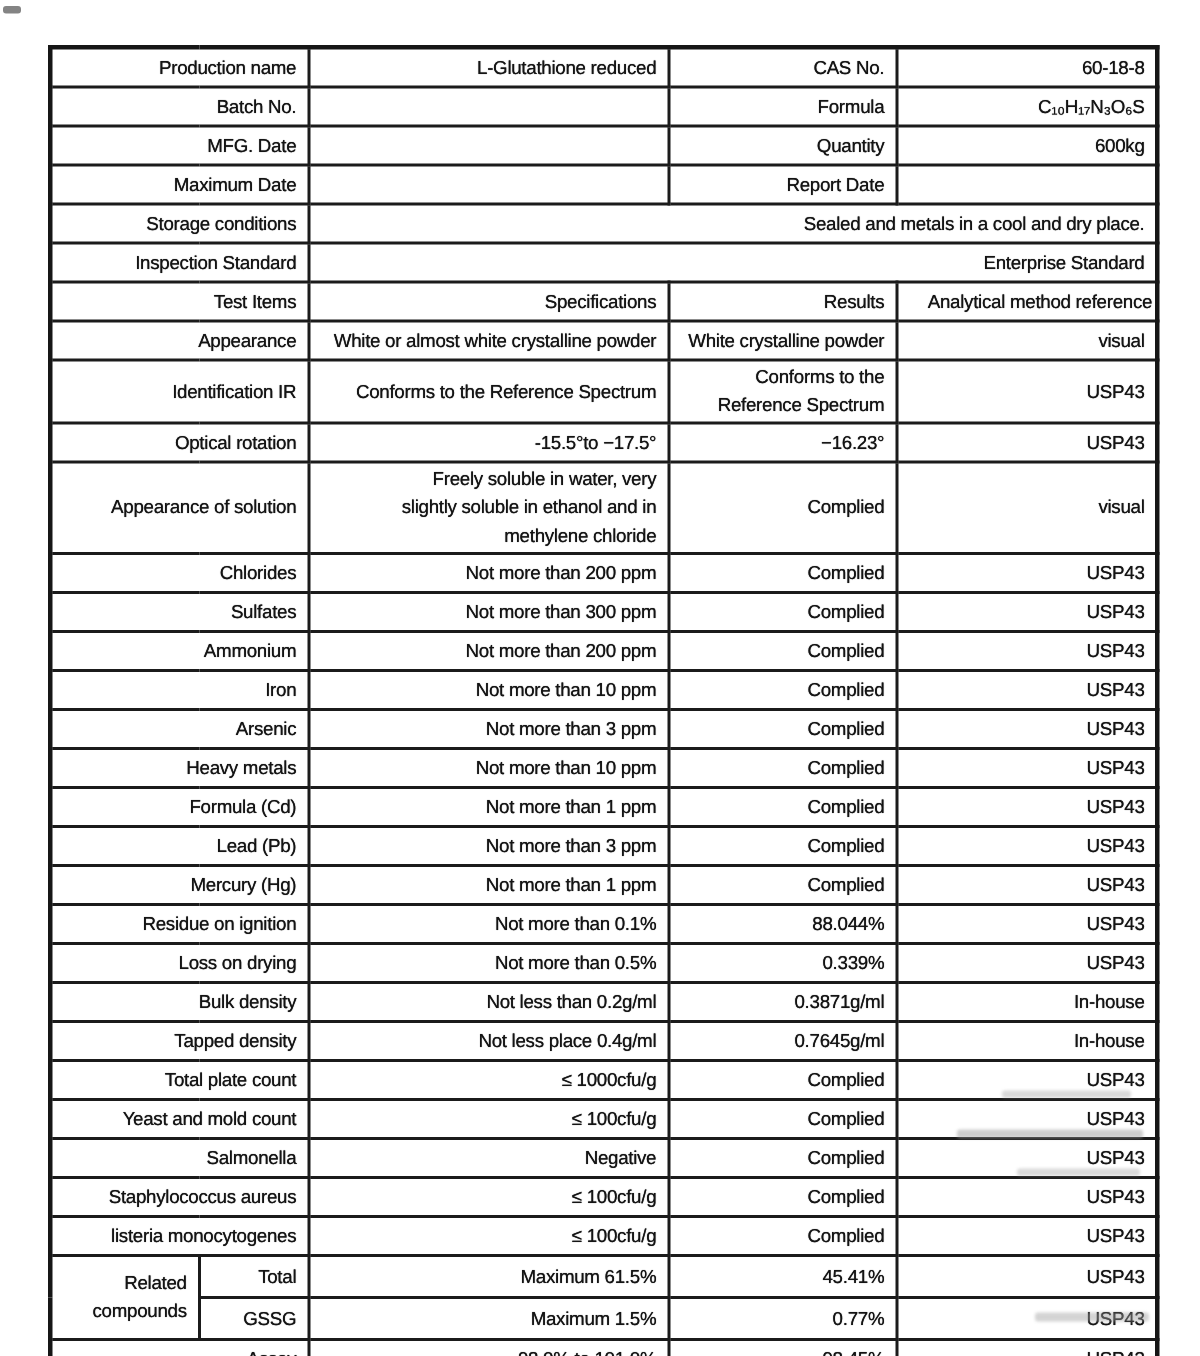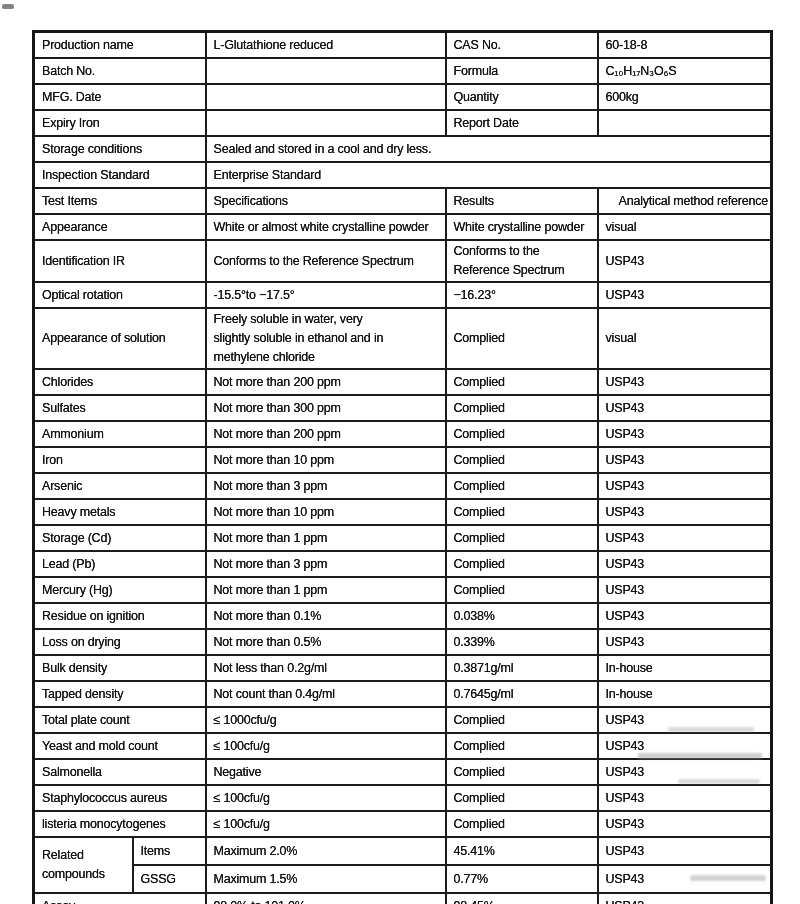--- a/index.html
+++ b/index.html
@@ -11,20 +11,21 @@
     font-family: "Liberation Sans", "DejaVu Sans", sans-serif;
     color: #141414;
     position: relative;
     overflow: hidden;
   }
   .page {
     position: absolute;
     left: 0; top: 0;
     width: 704px; height: 904px;
     background: #ffffff;
+    text-align: right;
   }
   table.coa {
     position: absolute;
     left: 32px;
     top: 30px;
     width: 738px;
     table-layout: fixed;
     border-collapse: collapse;
     border: 3px solid #161616;
   }
@@ -83,28 +84,28 @@
         <td>Formula</td>
         <td>C₁₀H₁₇N₃O₆S</td>
       </tr>
       <tr>
         <td colspan="2">MFG. Date</td>
         <td></td>
         <td>Quantity</td>
         <td>600kg</td>
       </tr>
       <tr>
-        <td colspan="2">Expiry Iron</td>
+        <td colspan="2">Maximum Date</td>
         <td></td>
         <td>Report Date</td>
         <td></td>
       </tr>
       <tr>
         <td colspan="2">Storage conditions</td>
-        <td colspan="3">Sealed and stored in a cool and dry less.</td>
+        <td colspan="3">Sealed and metals in a cool and dry place.</td>
       </tr>
       <tr>
         <td colspan="2">Inspection Standard</td>
         <td colspan="3">Enterprise Standard</td>
       </tr>
       <tr>
         <td colspan="2">Test Items</td>
         <td>Specifications</td>
         <td>Results</td>
         <td style="padding:1px 20px;">Analytical method reference</td>
@@ -169,58 +170,58 @@
       <td>Complied</td>
       <td>USP43</td>
     </tr>
         <tr>
       <td colspan="2">Heavy metals</td>
       <td>Not more than 10 ppm</td>
       <td>Complied</td>
       <td>USP43</td>
     </tr>
         <tr>
-      <td colspan="2">Storage (Cd)</td>
+      <td colspan="2">Formula (Cd)</td>
       <td>Not more than 1 ppm</td>
       <td>Complied</td>
       <td>USP43</td>
     </tr>
         <tr>
       <td colspan="2">Lead (Pb)</td>
       <td>Not more than 3 ppm</td>
       <td>Complied</td>
       <td>USP43</td>
     </tr>
         <tr>
       <td colspan="2">Mercury (Hg)</td>
       <td>Not more than 1 ppm</td>
       <td>Complied</td>
       <td>USP43</td>
     </tr>
         <tr>
       <td colspan="2">Residue on ignition</td>
       <td>Not more than 0.1%</td>
-      <td>0.038%</td>
+      <td>88.044%</td>
       <td>USP43</td>
     </tr>
         <tr>
       <td colspan="2">Loss on drying</td>
       <td>Not more than 0.5%</td>
       <td>0.339%</td>
       <td>USP43</td>
     </tr>
         <tr>
       <td colspan="2">Bulk density</td>
       <td>Not less than 0.2g/ml</td>
       <td>0.3871g/ml</td>
       <td>In-house</td>
     </tr>
         <tr>
       <td colspan="2">Tapped density</td>
-      <td>Not count than 0.4g/ml</td>
+      <td>Not less place 0.4g/ml</td>
       <td>0.7645g/ml</td>
       <td>In-house</td>
     </tr>
         <tr>
       <td colspan="2">Total plate count</td>
       <td>≤ 1000cfu/g</td>
       <td>Complied</td>
       <td>USP43</td>
     </tr>
         <tr>
@@ -246,22 +247,22 @@
       <td>≤ 100cfu/g</td>
       <td>Complied</td>
       <td>USP43</td>
     </tr>
       </tbody>
 
     <tbody>
       <tr class="rel">
         <td rowspan="2">Related
 compounds</td>
-        <td>Items</td>
-        <td>Maximum 2.0%</td>
+        <td>Total</td>
+        <td>Maximum 61.5%</td>
         <td>45.41%</td>
         <td>USP43</td>
       </tr>
       <tr class="rel">
         <td>GSSG</td>
         <td>Maximum 1.5%</td>
         <td>0.77%</td>
         <td>USP43</td>
       </tr>
       <tr>

